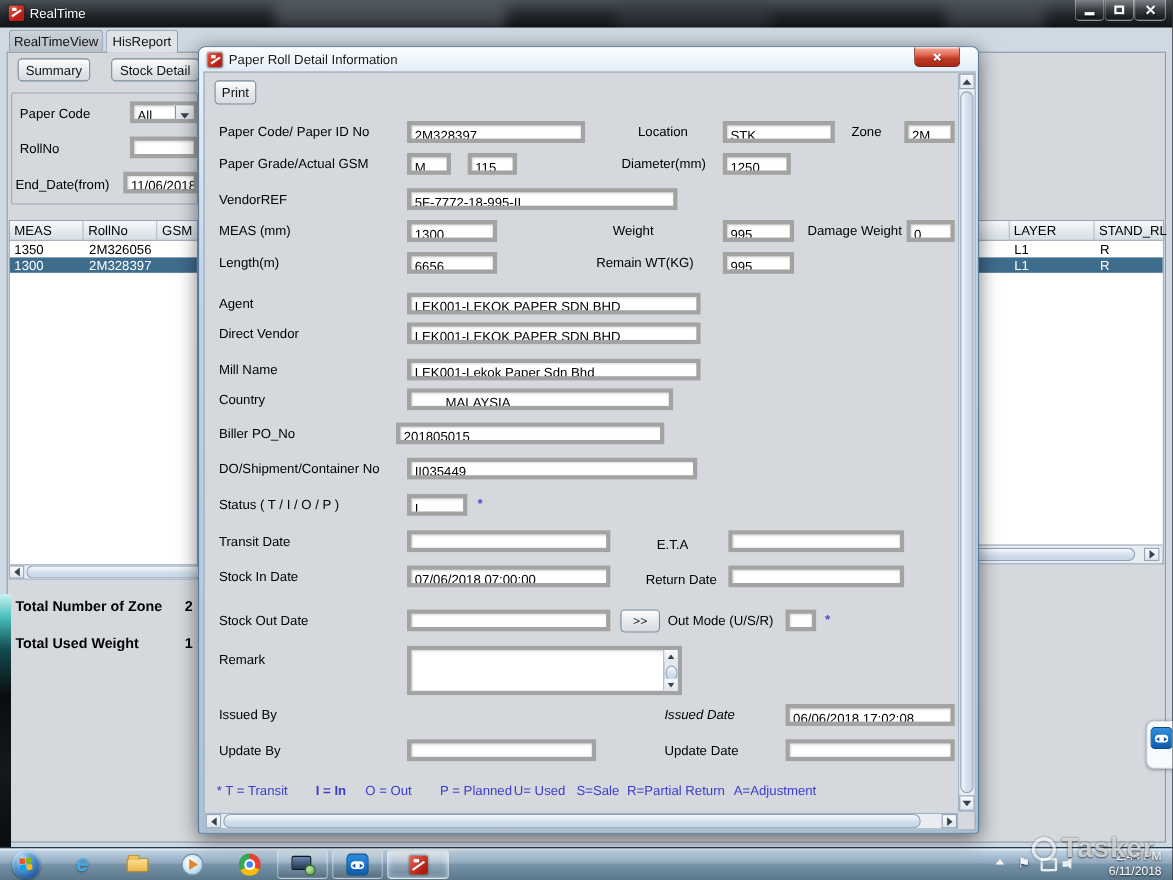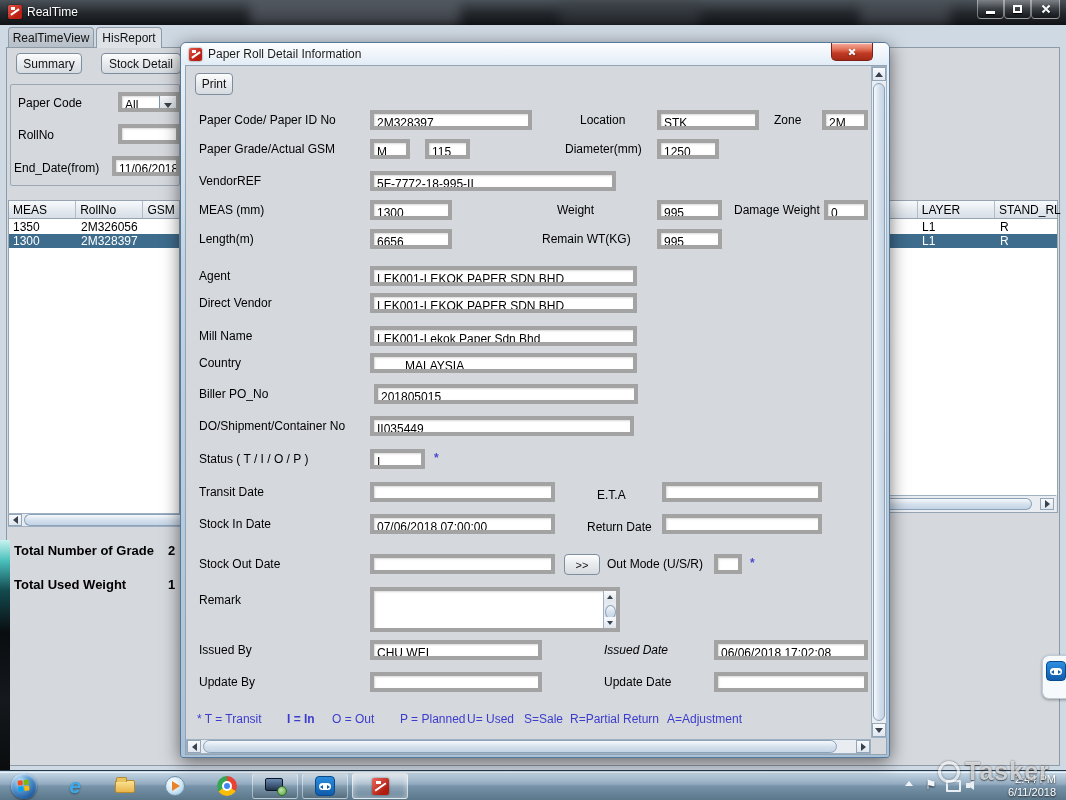--- a/index.html
+++ b/index.html
@@ -248,21 +248,21 @@
     </div>
 
     <div class="sb-track" style="left:0;top:294px;width:176px;height:17px;border:none;border-top:1px solid #9fb0c0;">
       <div class="sb-thumb" style="left:0;top:2px;width:152px;height:12px;border-radius:0 7px 7px 0;border-left:none;"></div>
       <div class="sb-btn" style="left:160px;top:2px;width:14px;height:12px;">
           <div class="tri-right"></div>
         </div>
     </div>
   </div>
 
-  <div class="totals" style="left:14px;top:543px;">Total Number of Grade</div>
+  <div class="totals" style="left:14px;top:543px;">Total Number of Zone</div>
   <div class="totals" style="left:168px;top:543px;width:12px;overflow:hidden;">2</div>
   <div class="totals" style="left:14px;top:577px;">Total Used Weight</div>
   <div class="totals" style="left:168px;top:577px;width:12px;overflow:hidden;">1</div>
 
   <div class="desk-strip"></div>
 
   <div class="dialog">
     <div class="dlg-titlebar">
       <div class="mini-app-icon" style="width:13px;height:13px;"></div>
       <span class="dlg-title">Paper Roll Detail Information</span>
@@ -307,24 +307,24 @@
       <div class="lbl" style="left:13px;top:203px;">Agent</div>
       <div class="inp" style="left:184px;top:200px;width:267px;"><span>LEK001-LEKOK PAPER SDN BHD</span></div>
 
       <div class="lbl" style="left:13px;top:230px;">Direct Vendor</div>
       <div class="inp" style="left:184px;top:227px;width:267px;"><span>LEK001-LEKOK PAPER SDN BHD</span></div>
 
       <div class="lbl" style="left:13px;top:263px;">Mill Name</div>
       <div class="inp" style="left:184px;top:260px;width:267px;"><span>LEK001-Lekok Paper Sdn Bhd</span></div>
 
       <div class="lbl" style="left:13px;top:290px;">Country</div>
-      <div class="inp" style="left:184px;top:287px;width:267px;padding-left:31px;"><span>MALAYSIA</span></div>
+      <div class="inp" style="left:184px;top:287px;width:242px;padding-left:31px;"><span>MALAYSIA</span></div>
 
       <div class="lbl" style="left:13px;top:321px;">Biller PO_No</div>
-      <div class="inp" style="left:188px;top:318px;width:264px;"><span>201805015</span></div>
+      <div class="inp" style="left:174px;top:318px;width:244px;"><span>201805015</span></div>
 
       <div class="lbl" style="left:13px;top:353px;">DO/Shipment/Container No</div>
       <div class="inp" style="left:184px;top:350px;width:264px;"><span>II035449</span></div>
 
       <div class="lbl" style="left:13px;top:386px;">Status ( T / I / O / P )</div>
       <div class="inp" style="left:184px;top:383px;width:55px;"><span>I</span></div>
       <div class="req" style="left:248px;top:385px;">*</div>
 
       <div class="lbl" style="left:13px;top:419px;">Transit Date</div>
       <div class="inp" style="left:184px;top:416px;width:185px;"><span></span></div>
@@ -353,21 +353,20 @@
               <div class="tri-up" style="border-left-width:3px;border-right-width:3px;border-bottom-width:4px;"></div>
             </div>
           <div class="sb-thumb" style="left:1px;top:14px;width:11px;height:14px;border-radius:50%;"></div>
           <div class="sb-btn" style="left:0;bottom:0;width:12px;height:11px;border:none;">
               <div class="tri-down" style="border-left-width:3px;border-right-width:3px;border-top-width:4px;"></div>
             </div>
         </div>
       </div>
 
       <div class="lbl" style="left:13px;top:577px;">Issued By</div>
-      <div class="inp" style="left:184px;top:574px;width:172px;"><span>CHU WEI</span></div>
       <div class="lbl" style="left:418px;top:577px;font-style:italic;">Issued Date</div>
       <div class="inp" style="left:528px;top:574px;width:154px;"><span>06/06/2018 17:02:08</span></div>
 
       <div class="lbl" style="left:13px;top:609px;">Update By</div>
       <div class="inp" style="left:184px;top:606px;width:172px;"><span></span></div>
       <div class="lbl" style="left:418px;top:609px;">Update Date</div>
       <div class="inp" style="left:528px;top:606px;width:154px;"><span></span></div>
 
       <div class="legend-item" style="left:11px;top:646px;">* T = Transit</div>
       <div class="legend-item" style="left:101px;top:646px;font-weight:bold;">I = In</div>

